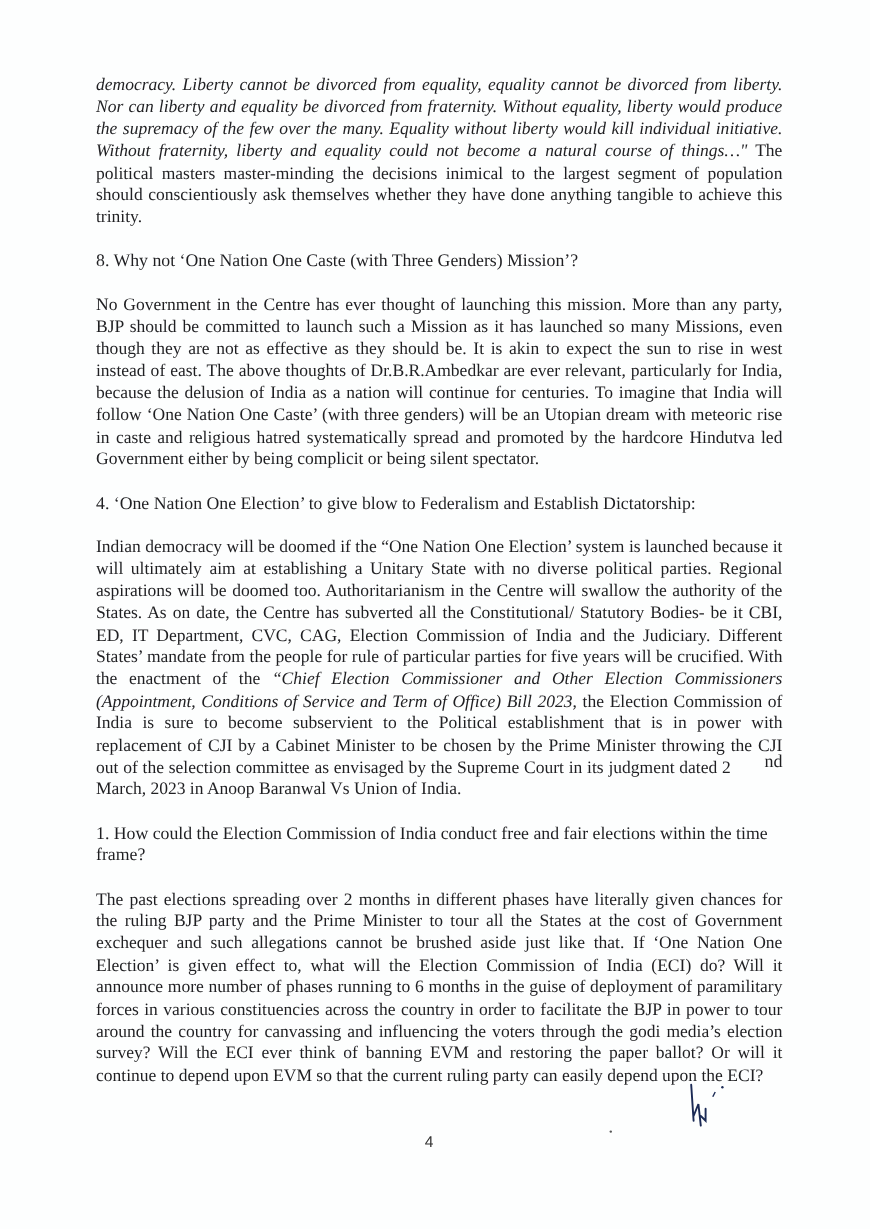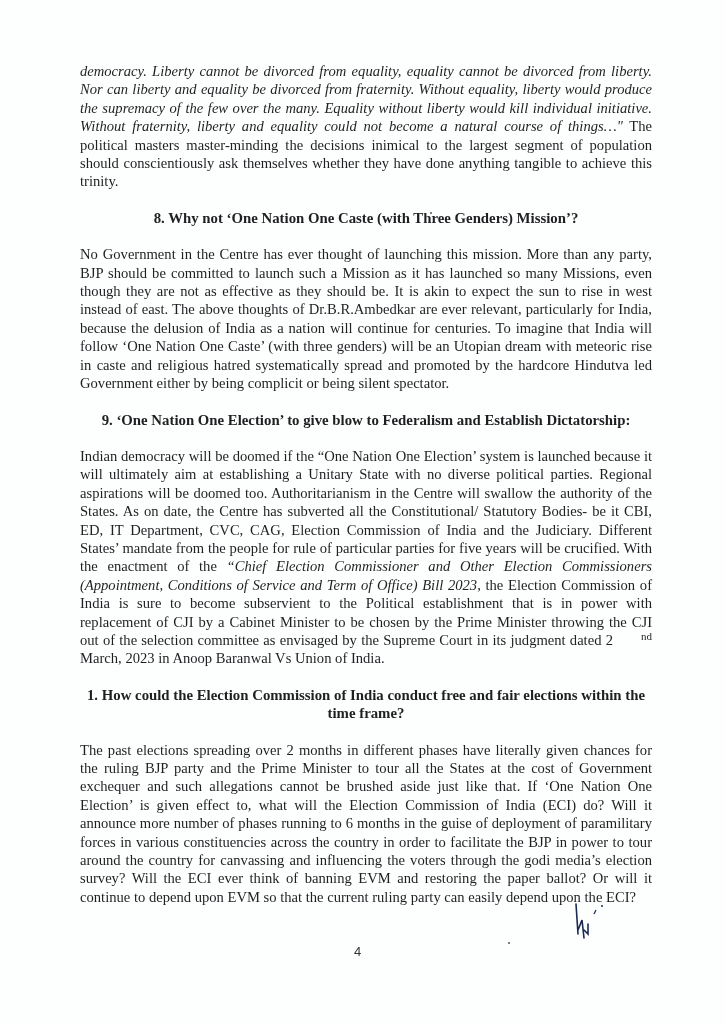--- a/index.html
+++ b/index.html
@@ -12,44 +12,44 @@
   .page {
     position: absolute; left: 80px; top: 62px; width: 572px;
     font-size: 14.6px; line-height: 18.4px;
     text-align: justify;
   }
   p { margin: 0; }
   .gap { height: 18px; }
   .bi { font-weight: normal; font-style: italic; }
   .it { }
   h3 {
-    margin: 0; font-size: 14.8px; font-weight: bold; line-height: 18.4px;
-    text-align: center;
+    margin: 0; font-size: 14.8px; font-weight: normal; line-height: 18.4px;
+    text-align: left;
   }
-  sup { font-size: 11px; line-height: 0; vertical-align: 5px; padding-left: 28px; }
+  sup { font-size: 15px; line-height: 0; vertical-align: 5px; padding-left: 28px; }
   .pagenum {
     position: absolute; left: 354px; top: 944px;
     font-family: "Liberation Sans", sans-serif; font-size: 13px; color: #333;
   }
   .sig { position: absolute; left: 570px; top: 900px; width: 40px; height: 50px; }
   .speck { position: absolute; width: 2px; height: 2px; background: #555; border-radius: 1px; }
 </style>
 </head>
 <body>
 
 <div class="page">
   <p><span class="bi">democracy.  Liberty cannot be divorced from equality, equality cannot be divorced from liberty. Nor can liberty and equality be divorced from fraternity.  Without equality, liberty would produce the supremacy of the few over the many.  Equality without liberty would kill individual initiative.  Without fraternity, liberty and equality could not become a natural course of things…"</span><span>  The political masters master-minding the decisions inimical to the largest segment of population should conscientiously ask themselves whether they have done anything tangible to achieve this trinity.</span></p>
   <div class="gap"></div>
 
   <h3>8. Why not ‘One Nation One Caste (with Three Genders) Mission’?</h3>
   <div class="gap"></div>
   <p>No Government in the Centre has ever thought of launching this mission.  More than any party, BJP should be committed to launch such a Mission as it has launched so many Missions, even though they are not as effective as they should be.  It is akin to expect the sun to rise in west instead of east.  The above thoughts of Dr.B.R.Ambedkar are ever relevant, particularly for India, because the delusion of India as a nation will continue for centuries. To imagine that India will follow ‘One Nation One Caste’ (with three genders) will be an Utopian dream with meteoric rise in caste and religious hatred systematically spread and promoted by the hardcore Hindutva led Government either by being complicit or being silent spectator.</p>
   <div class="gap"></div>
 
-  <h3>9. ‘One Nation One Election’ to give blow to Federalism and Establish Dictatorship:</h3>
+  <h3>4. ‘One Nation One Election’ to give blow to Federalism and Establish Dictatorship:</h3>
   <div class="gap"></div>
   <p><span>Indian democracy will be doomed if the “One Nation One Election’ system is launched because it will ultimately aim at establishing a Unitary State with no diverse political parties.  Regional aspirations will be doomed too.  Authoritarianism in the Centre will swallow the authority of the States.   As on date, the Centre has subverted all the Constitutional/ Statutory Bodies- be it CBI, ED, IT Department, CVC, CAG, Election Commission of India and the Judiciary.   Different States’ mandate from the people for rule of particular parties for five years will be crucified.  With the enactment of the </span><span class="bi">“Chief Election Commissioner and Other Election Commissioners (Appointment, Conditions of Service and Term of Office) Bill 2023</span><span>, the Election Commission of India is sure to become subservient to the Political establishment that is in power with replacement of CJI by a Cabinet Minister to be chosen by the Prime Minister throwing the CJI out of the selection committee as envisaged by the Supreme Court in its judgment dated 2</span><sup>nd</sup><span> March, 2023 in </span><span class="it">Anoop Baranwal Vs Union of India.</span></p>
   <div class="gap"></div>
 
   <h3>1. How could the Election Commission of India conduct free and fair elections within the time frame?</h3>
   <div class="gap"></div>
   <p>The past elections spreading over 2 months in different phases have literally given chances for the ruling BJP party and the Prime Minister to tour all the States at the cost of Government exchequer and such allegations cannot be brushed aside just like that.  If ‘One Nation One Election’ is given effect to, what will the Election Commission of India (ECI) do?  Will it announce more number of phases running to 6 months in the guise of deployment of paramilitary forces in various constituencies across the country in order to facilitate the BJP in power to tour around the country for canvassing and influencing the voters through the godi media’s election survey? Will the ECI ever think of banning EVM and restoring the paper ballot?  Or will it continue to depend upon EVM so that the current ruling party can easily depend upon the ECI?</p>
 </div>
 
 <svg class="sig" viewBox="0 0 40 50">

